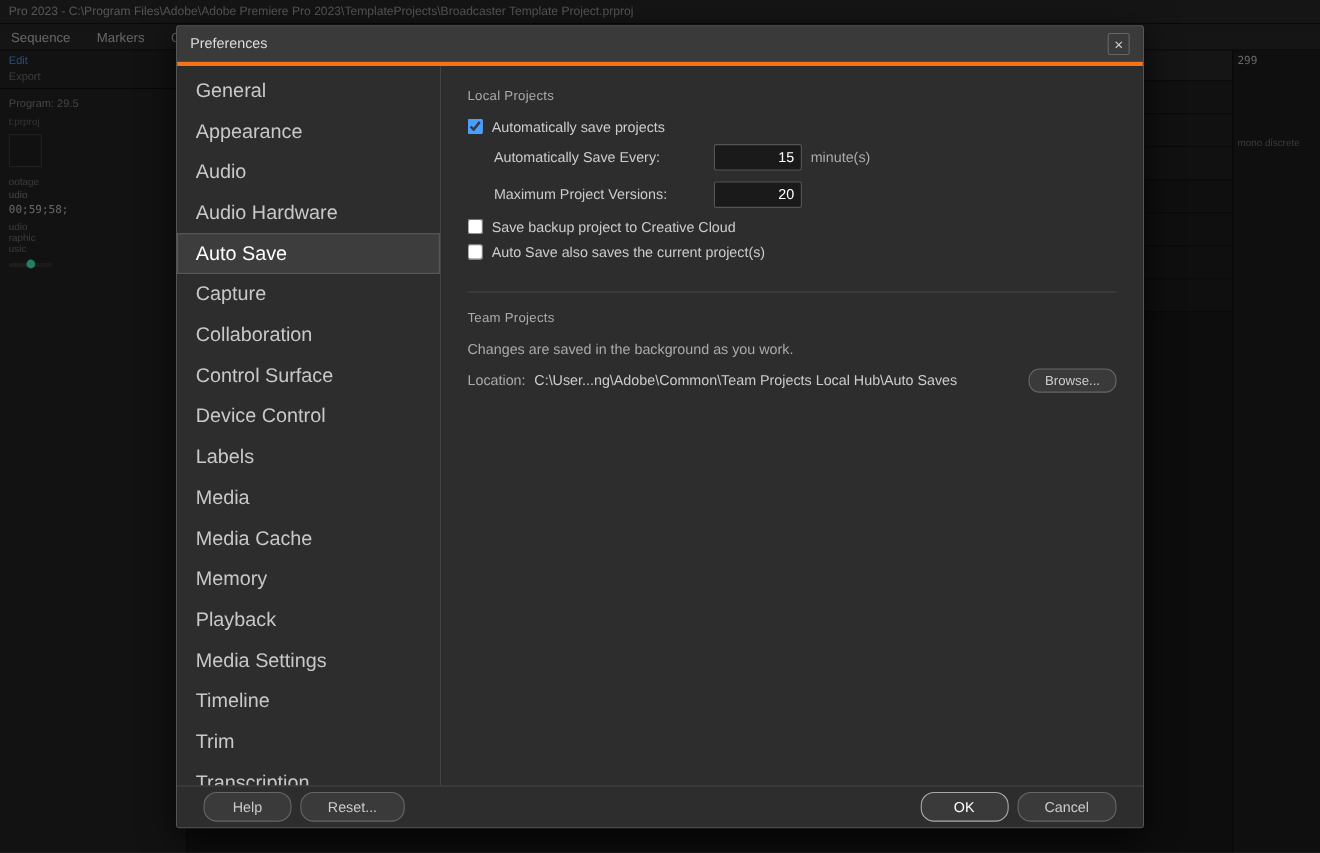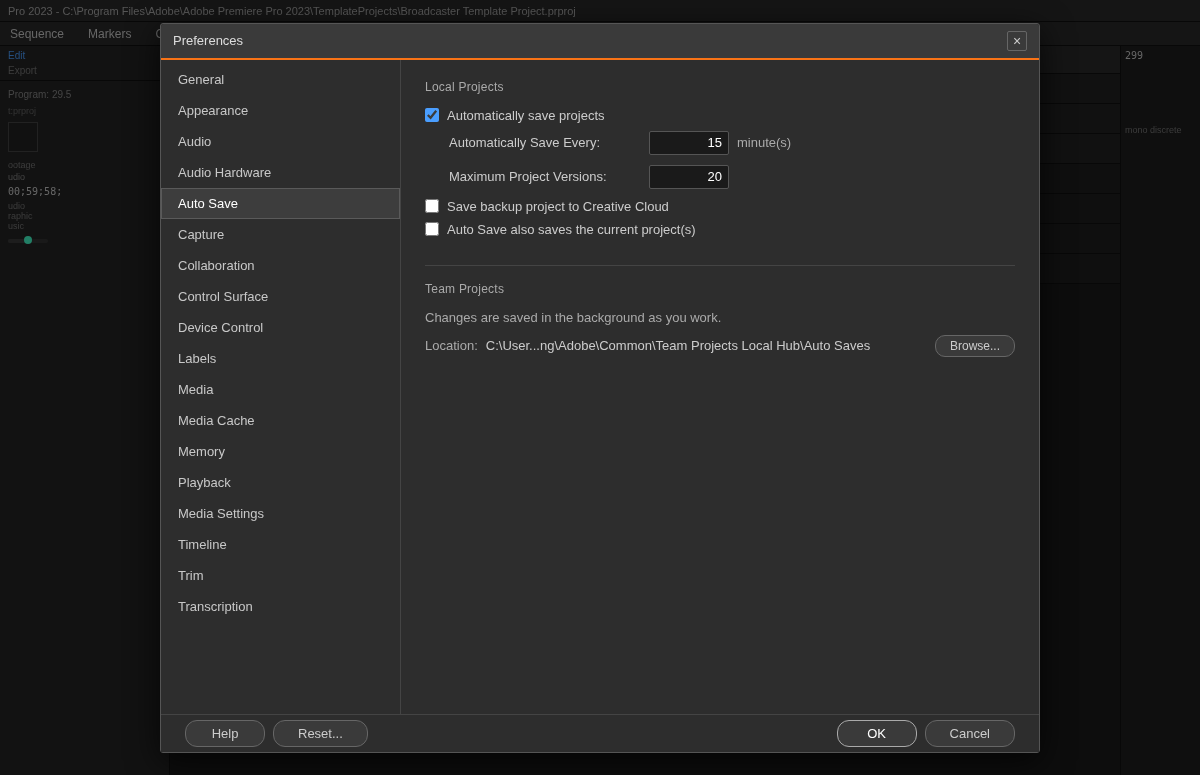--- a/index.html
+++ b/index.html
@@ -71,21 +71,21 @@
       box-shadow: 0 8px 32px rgba(0,0,0,0.7);
     }
 
     .modal-title-bar {
       background: #3a3a3a;
       height: 36px;
       display: flex;
       align-items: center;
       justify-content: space-between;
       padding: 0 12px;
-      border-bottom: 2px solid #f97316;
+      border-bottom: 4px solid #f97316;
       border-radius: 3px 3px 0 0;
       flex-shrink: 0;
     }
 
     .modal-title {
       font-size: 13px;
       color: #ddd;
       font-weight: normal;
     }
 
@@ -117,21 +117,21 @@
       border-right: 1px solid #444;
       overflow-y: auto;
       flex-shrink: 0;
       padding: 4px 0;
     }
 
     .nav-item {
       padding: 7px 16px;
       cursor: pointer;
       color: #c8c8c8;
-      font-size: 13px;
+      font-size: 18px;
       border: 1px solid transparent;
     }
     .nav-item.active {
       background: #3d3d3d;
       border-color: #5a5a5a;
       color: #ffffff;
     }
 
     
     .content-area {

